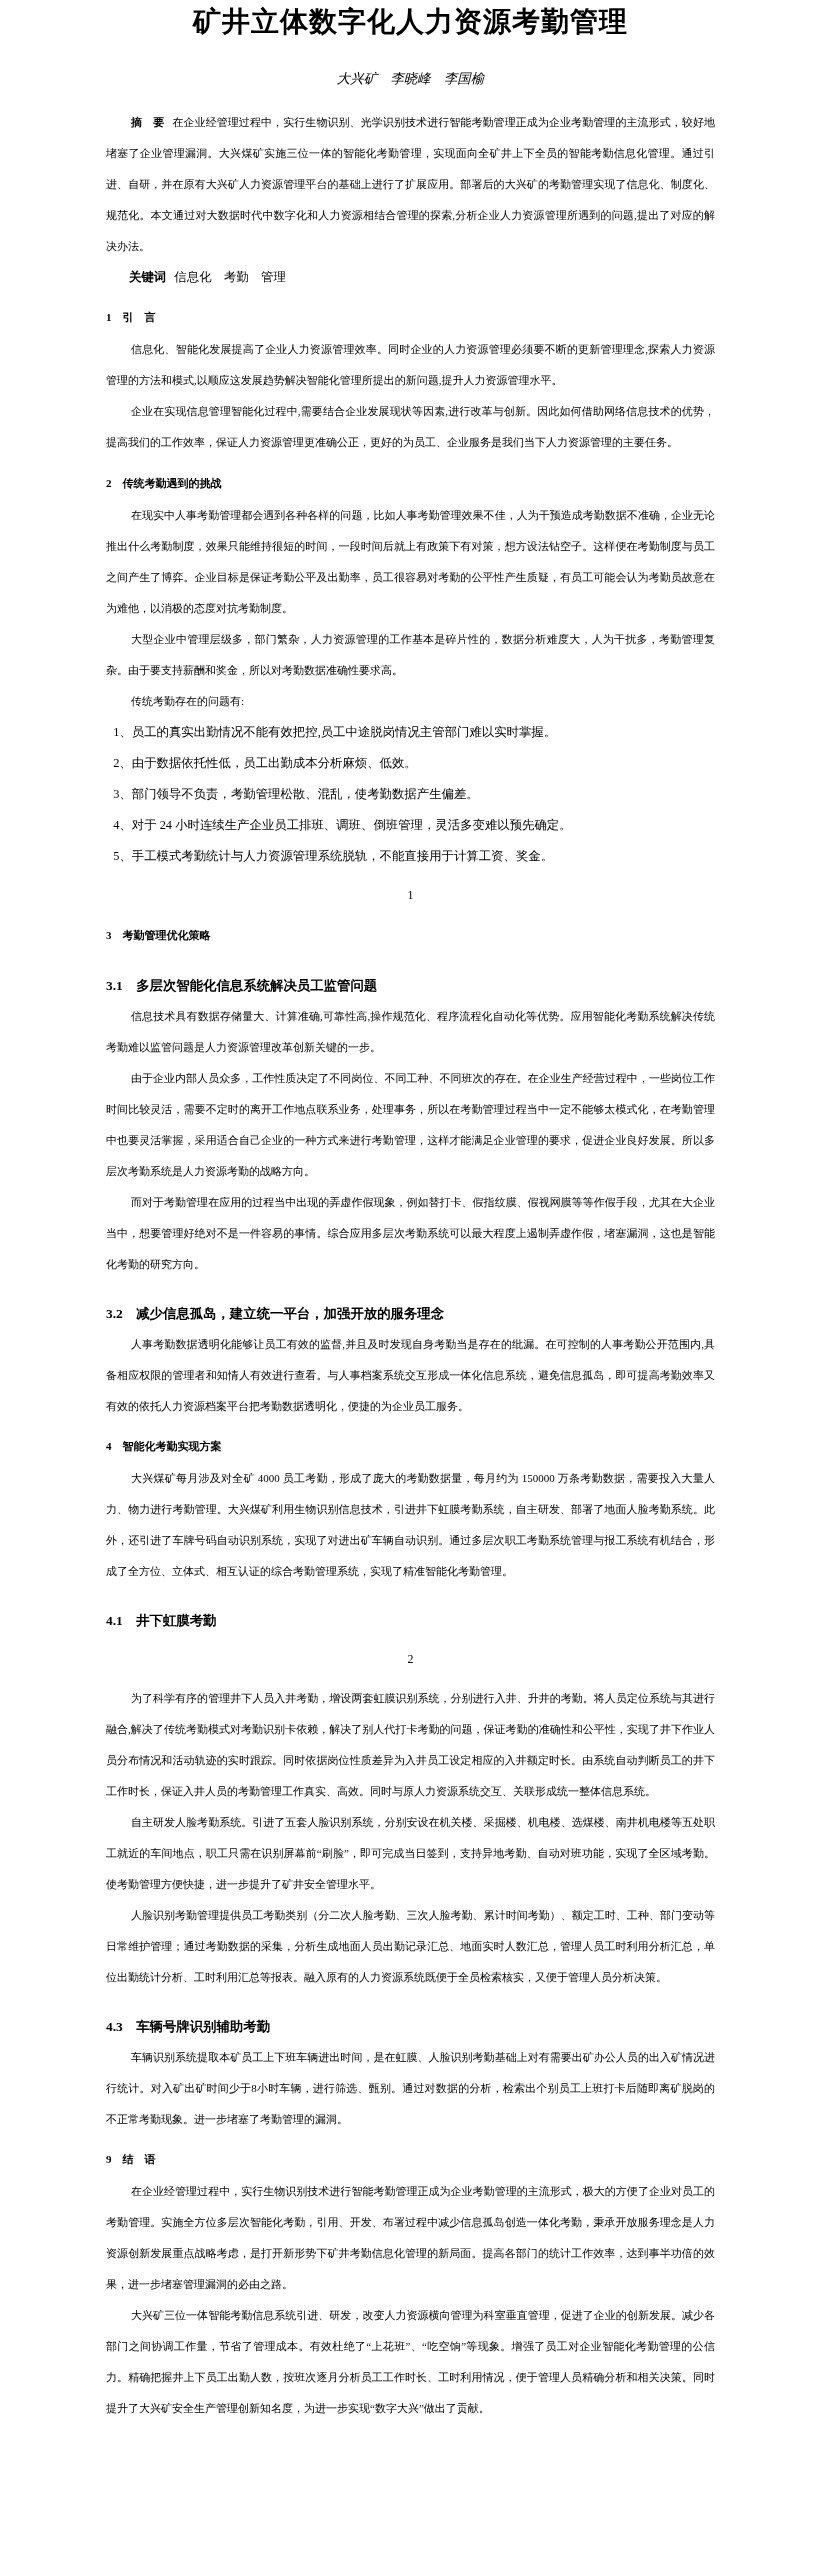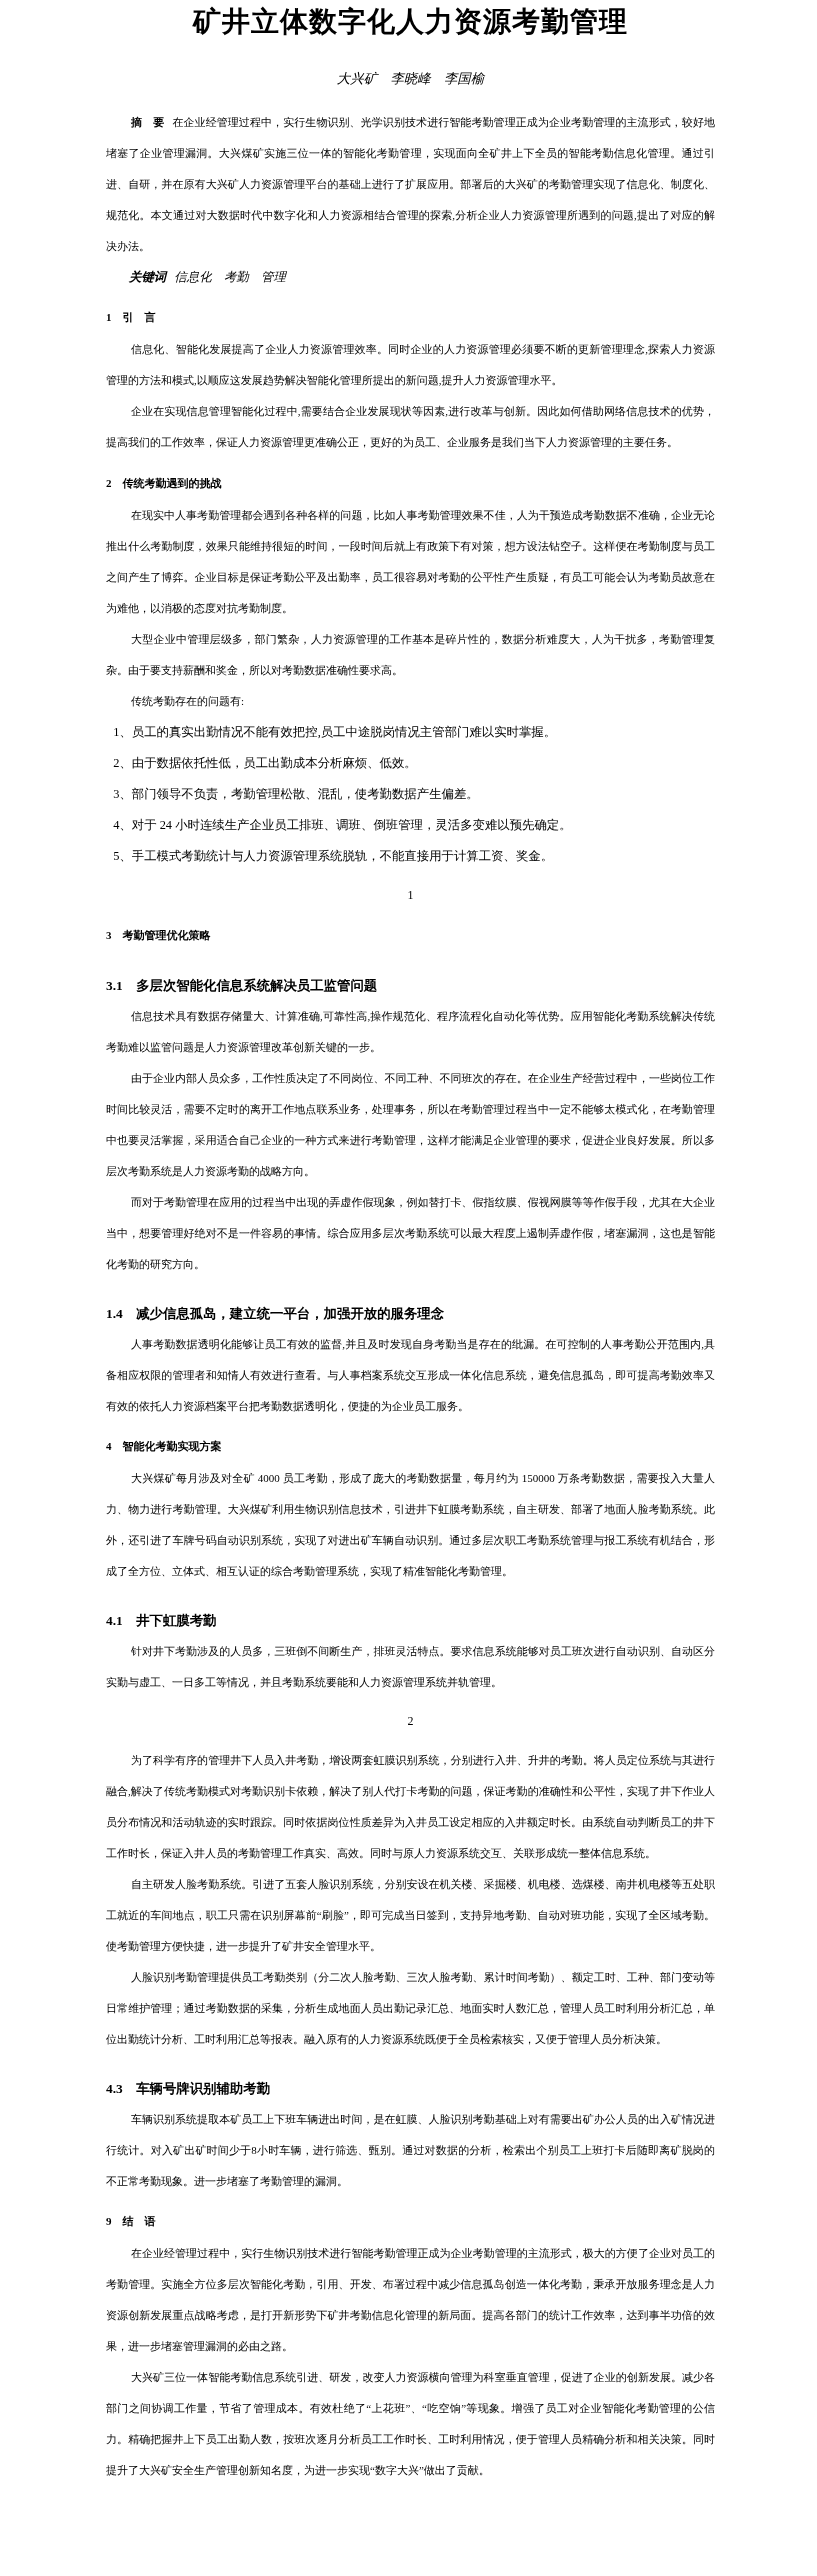--- a/index.html
+++ b/index.html
@@ -7,21 +7,21 @@
     width:818px;height:3987px;position:relative;overflow:hidden;
     background:#ffffff;color:#000000;
     font-family:"Liberation Serif","DejaVu Serif",serif;
   }
   .doc{padding:3.1px 103px 0 106px;}
   .blk{margin:0;}
   .title{font-size:28px;font-weight:700;text-align:center;line-height:38px;letter-spacing:1px;}
   .authors{font-size:13.4px;text-align:center;margin-top:28px;line-height:20.6px;font-style:italic;}
   .para{font-size:11px;line-height:31px;text-align:justify;text-indent:25px;word-break:break-all;}
   .abstract{margin-top:17.5px;}
-  .kw{font-size:12.4px;line-height:31px;text-indent:23px;font-style:italic;}
+  .kw{font-size:12.4px;line-height:31px;text-indent:23px;}
   .blk > b{margin-right:8.2px;}
   .h1{font-size:11px;font-weight:700;line-height:34px;margin-top:7.2px;text-align:left;}
   .h2{font-size:13.4px;font-weight:700;line-height:30px;margin-top:19px;text-align:left;}
   .list-item{font-size:12.4px;line-height:31px;text-indent:7.2px;text-align:justify;word-break:break-all;}
   .page-num{font-size:12px;text-align:center;line-height:30px;margin:8.2px 0;}
 </style>
 </head>
 <body>
 
 <main class="doc">
@@ -40,26 +40,25 @@
     <div class="blk list-item">2、由于数据依托性低，员工出勤成本分析麻烦、低效。</div>
     <div class="blk list-item">3、部门领导不负责，考勤管理松散、混乱，使考勤数据产生偏差。</div>
     <div class="blk list-item">4、对于 24 小时连续生产企业员工排班、调班、倒班管理，灵活多变难以预先确定。</div>
     <div class="blk list-item">5、手工模式考勤统计与人力资源管理系统脱轨，不能直接用于计算工资、奖金。</div>
     <div class="blk page-num">1</div>
     <div class="blk h1">3　考勤管理优化策略</div>
     <div class="blk h2">3.1　多层次智能化信息系统解决员工监管问题</div>
     <div class="blk para">信息技术具有数据存储量大、计算准确,可靠性高,操作规范化、程序流程化自动化等优势。应用智能化考勤系统解决传统考勤难以监管问题是人力资源管理改革创新关键的一步。</div>
     <div class="blk para">由于企业内部人员众多，工作性质决定了不同岗位、不同工种、不同班次的存在。在企业生产经营过程中，一些岗位工作时间比较灵活，需要不定时的离开工作地点联系业务，处理事务，所以在考勤管理过程当中一定不能够太模式化，在考勤管理中也要灵活掌握，采用适合自己企业的一种方式来进行考勤管理，这样才能满足企业管理的要求，促进企业良好发展。所以多层次考勤系统是人力资源考勤的战略方向。</div>
     <div class="blk para">而对于考勤管理在应用的过程当中出现的弄虚作假现象，例如替打卡、假指纹膜、假视网膜等等作假手段，尤其在大企业当中，想要管理好绝对不是一件容易的事情。综合应用多层次考勤系统可以最大程度上遏制弄虚作假，堵塞漏洞，这也是智能化考勤的研究方向。</div>
-    <div class="blk h2">1.4　减少信息孤岛，建立统一平台，加强开放的服务理念</div>
+    <div class="blk h2">3.2　减少信息孤岛，建立统一平台，加强开放的服务理念</div>
     <div class="blk para">人事考勤数据透明化能够让员工有效的监督,并且及时发现自身考勤当是存在的纰漏。在可控制的人事考勤公开范围内,具备相应权限的管理者和知情人有效进行查看。与人事档案系统交互形成一体化信息系统，避免信息孤岛，即可提高考勤效率又有效的依托人力资源档案平台把考勤数据透明化，便捷的为企业员工服务。</div>
     <div class="blk h1">4　智能化考勤实现方案</div>
     <div class="blk para">大兴煤矿每月涉及对全矿 4000 员工考勤，形成了庞大的考勤数据量，每月约为 150000 万条考勤数据，需要投入大量人力、物力进行考勤管理。大兴煤矿利用生物识别信息技术，引进井下虹膜考勤系统，自主研发、部署了地面人脸考勤系统。此外，还引进了车牌号码自动识别系统，实现了对进出矿车辆自动识别。通过多层次职工考勤系统管理与报工系统有机结合，形成了全方位、立体式、相互认证的综合考勤管理系统，实现了精准智能化考勤管理。</div>
     <div class="blk h2">4.1　井下虹膜考勤</div>
-    <div class="blk para">针对井下考勤涉及的人员多，三班倒不间断生产，排班灵活特点。要求信息系统能够对员工班次进行自动识别、自动区分实勤与虚工、一日多工等情况，并且考勤系统要能和人力资源管理系统并轨管理。</div>
     <div class="blk page-num">2</div>
     <div class="blk para">为了科学有序的管理井下人员入井考勤，增设两套虹膜识别系统，分别进行入井、升井的考勤。将人员定位系统与其进行融合,解决了传统考勤模式对考勤识别卡依赖，解决了别人代打卡考勤的问题，保证考勤的准确性和公平性，实现了井下作业人员分布情况和活动轨迹的实时跟踪。同时依据岗位性质差异为入井员工设定相应的入井额定时长。由系统自动判断员工的井下工作时长，保证入井人员的考勤管理工作真实、高效。同时与原人力资源系统交互、关联形成统一整体信息系统。</div>
     <div class="blk para">自主研发人脸考勤系统。引进了五套人脸识别系统，分别安设在机关楼、采掘楼、机电楼、选煤楼、南井机电楼等五处职工就近的车间地点，职工只需在识别屏幕前“刷脸”，即可完成当日签到，支持异地考勤、自动对班功能，实现了全区域考勤。使考勤管理方便快捷，进一步提升了矿井安全管理水平。</div>
     <div class="blk para">人脸识别考勤管理提供员工考勤类别（分二次人脸考勤、三次人脸考勤、累计时间考勤）、额定工时、工种、部门变动等日常维护管理；通过考勤数据的采集，分析生成地面人员出勤记录汇总、地面实时人数汇总，管理人员工时利用分析汇总，单位出勤统计分析、工时利用汇总等报表。融入原有的人力资源系统既便于全员检索核实，又便于管理人员分析决策。</div>
     <div class="blk h2">4.3　车辆号牌识别辅助考勤</div>
     <div class="blk para">车辆识别系统提取本矿员工上下班车辆进出时间，是在虹膜、人脸识别考勤基础上对有需要出矿办公人员的出入矿情况进行统计。对入矿出矿时间少于8小时车辆，进行筛选、甄别。通过对数据的分析，检索出个别员工上班打卡后随即离矿脱岗的不正常考勤现象。进一步堵塞了考勤管理的漏洞。</div>
     <div class="blk h1">9　结　语</div>
     <div class="blk para">在企业经管理过程中，实行生物识别技术进行智能考勤管理正成为企业考勤管理的主流形式，极大的方便了企业对员工的考勤管理。实施全方位多层次智能化考勤，引用、开发、布署过程中减少信息孤岛创造一体化考勤，秉承开放服务理念是人力资源创新发展重点战略考虑，是打开新形势下矿井考勤信息化管理的新局面。提高各部门的统计工作效率，达到事半功倍的效果，进一步堵塞管理漏洞的必由之路。</div>
     <div class="blk para">大兴矿三位一体智能考勤信息系统引进、研发，改变人力资源横向管理为科室垂直管理，促进了企业的创新发展。减少各部门之间协调工作量，节省了管理成本。有效杜绝了“上花班”、“吃空饷”等现象。增强了员工对企业智能化考勤管理的公信力。精确把握井上下员工出勤人数，按班次逐月分析员工工作时长、工时利用情况，便于管理人员精确分析和相关决策。同时提升了大兴矿安全生产管理创新知名度，为进一步实现“数字大兴”做出了贡献。</div>
   </main>

